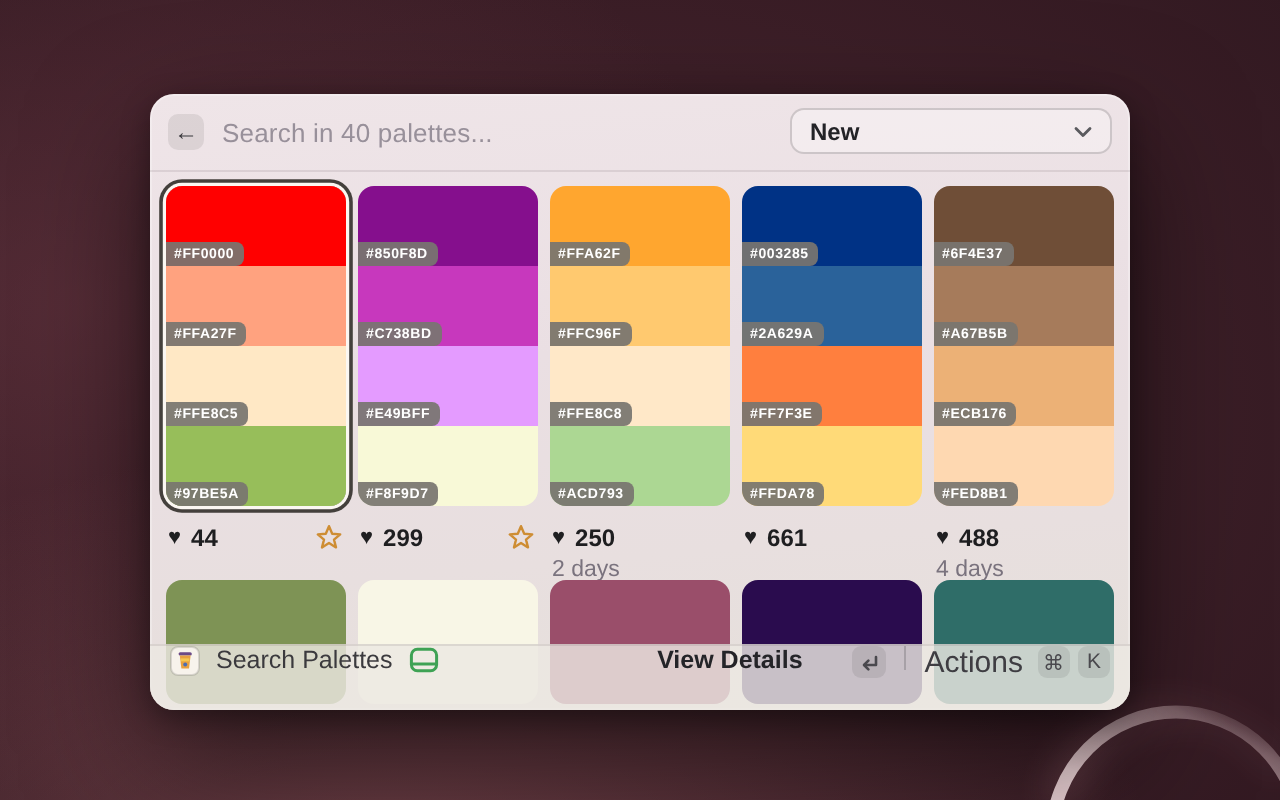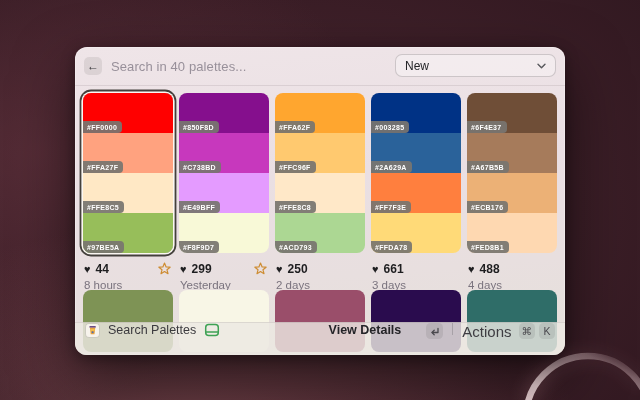--- a/index.html
+++ b/index.html
@@ -22,21 +22,21 @@
     overflow:hidden;
   }
   
   .hdr{position:absolute;left:0;top:0;right:0;height:38px;display:flex;align-items:center;padding:0 9px;box-sizing:border-box;}
   .backbtn{width:18px;height:18px;border:none;border-radius:5px;background:rgba(0,0,0,0.08);
     color:#39383c;font-size:12px;line-height:17px;text-align:center;padding:0;margin-right:9px;cursor:pointer;font-family:inherit;}
   .searchph{flex:1;font-size:13px;color:#98909a;letter-spacing:.1px;}
   .dropdown{position:absolute;left:320px;top:7px;width:161px;height:23px;box-sizing:border-box;
     border:1px solid rgba(70,60,65,0.22);border-radius:7px;background:rgba(255,255,255,0.32);
     display:flex;align-items:center;justify-content:space-between;padding:0 9px;cursor:pointer;}
-  .dropdown .val{font-size:12px;font-weight:400;color:#232327;}
+  .dropdown .val{font-size:12px;font-weight:700;color:#232327;}
   .hdr-divider{position:absolute;left:0;right:0;top:38px;height:1px;background:rgba(60,40,50,0.10);}
   
   .grid{position:absolute;left:8px;right:8px;top:46px;display:flex;gap:6px;}
   .col{flex:1;min-width:0;}
   .card{position:relative;height:160px;border-radius:8px;overflow:hidden;cursor:pointer;}
   .card.selected{box-shadow:0 0 0 1.6px #fbf7f2,0 0 0 3.4px #44403c;}
   .band{position:relative;height:40px;}
   .tag{position:absolute;left:0;bottom:0;background:rgba(121,117,112,0.93);color:#fff;
     font-size:7px;font-weight:700;letter-spacing:.3px;padding:2.5px 5px 2.5px 4px;border-radius:0 4px 4px 0;}
   .meta{margin-top:9px;padding:0 1px;}
@@ -107,21 +107,20 @@
             </div>
     </div>
     <div class="meta">
       <div class="likes">
         <span class="heart">♥</span>
         <span class="count">44</span>
         <svg class="star" width="13" height="13" viewBox="0 0 13 13">
           <path d="M6.5 1.1 L8.1 4.9 L12.1 5.2 L9 7.8 L10 11.7 L6.5 9.5 L3 11.7 L4 7.8 L0.9 5.2 L4.9 4.9 Z" fill="none" stroke="#ce8d33" stroke-width="1.2" stroke-linejoin="round"></path>
         </svg>
       </div>
-      <div class="age">8 hours</div>
     </div>
   </div>
 
   <div class="col">
     <div class="card">
       <div class="band" style="background: rgb(133, 15, 141);">
               <span class="tag">#850F8D</span>
             </div>
       <div class="band" style="background: rgb(199, 56, 189);">
               <span class="tag">#C738BD</span>
@@ -134,21 +133,20 @@
             </div>
     </div>
     <div class="meta">
       <div class="likes">
         <span class="heart">♥</span>
         <span class="count">299</span>
         <svg class="star" width="13" height="13" viewBox="0 0 13 13">
           <path d="M6.5 1.1 L8.1 4.9 L12.1 5.2 L9 7.8 L10 11.7 L6.5 9.5 L3 11.7 L4 7.8 L0.9 5.2 L4.9 4.9 Z" fill="none" stroke="#ce8d33" stroke-width="1.2" stroke-linejoin="round"></path>
         </svg>
       </div>
-      <div class="age">Yesterday</div>
     </div>
   </div>
 
   <div class="col">
     <div class="card">
       <div class="band" style="background: rgb(255, 166, 47);">
               <span class="tag">#FFA62F</span>
             </div>
       <div class="band" style="background: rgb(255, 201, 111);">
               <span class="tag">#FFC96F</span>
@@ -184,21 +182,20 @@
       <div class="band" style="background: rgb(255, 218, 120);">
               <span class="tag">#FFDA78</span>
             </div>
     </div>
     <div class="meta">
       <div class="likes">
         <span class="heart">♥</span>
         <span class="count">661</span>
 
       </div>
-      <div class="age">3 days</div>
     </div>
   </div>
 
   <div class="col">
     <div class="card">
       <div class="band" style="background: rgb(111, 78, 55);">
               <span class="tag">#6F4E37</span>
             </div>
       <div class="band" style="background: rgb(166, 123, 91);">
               <span class="tag">#A67B5B</span>

